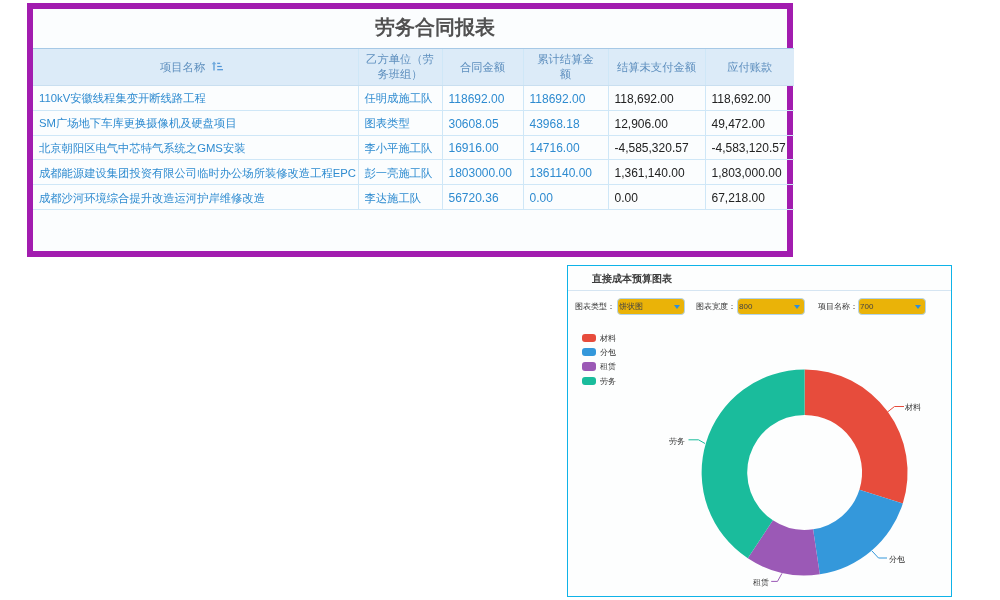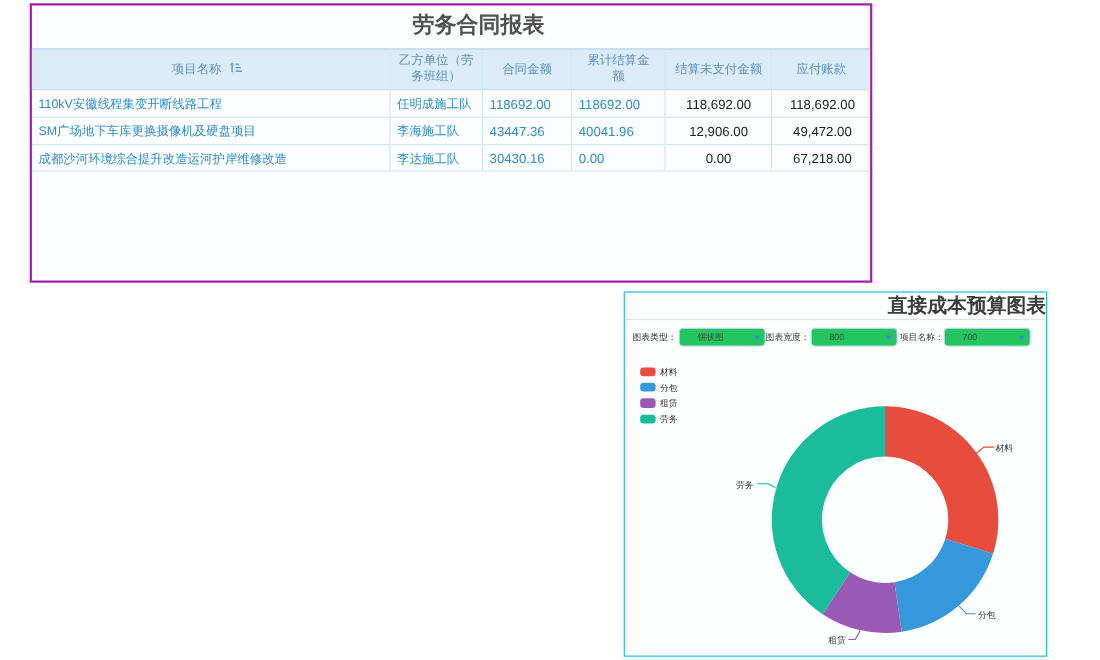--- a/index.html
+++ b/index.html
@@ -1,19 +1,19 @@
 <!DOCTYPE html>
 <html><head>
 <meta charset="utf-8">
 <style>
 * { margin:0; padding:0; box-sizing:border-box; }
 html,body { width:1000px; height:600px; background:#fff; font-family:"Liberation Sans", sans-serif; overflow:hidden; }
 #tablebox {
   position:absolute; left:27px; top:3px; width:766px; height:254px;
-  border:2px solid #a21caf; background:#fbfdfe;
+  border:6px solid #a21caf; background:#fbfdfe;
 }
 #ttitle {
   height:39px; line-height:36px; text-align:center; font-size:20px; font-weight:bold;
   color:#515151; padding-left:50px;
 }
 table { border-collapse:collapse; width:100%; table-layout:fixed; }
 thead td {
   background:#dcebf8; color:#5e8fbe; font-size:11.3px; text-align:center;
   height:37px; border-top:1px solid #a6c9e6; border-bottom:1px solid #c9dff0;
   padding:2px 4px; line-height:15px;
@@ -23,34 +23,34 @@
   padding:2px 6px 0; white-space:nowrap; overflow:hidden;
 }
 tbody td:first-child { padding-right:0; }
 td.c3 { padding-right:0px; }
 td.c4 { padding-right:1px; }
 td.c5 { padding-right:6px; }
 td.c6 { padding-right:4px; }
 td + td { border-left:1px solid #cfe7f7; }
 .blue { color:#2e8bd0;margin-left:16px; }
 .num { text-align:left; font-size:12px; }
-.dark { color:#222; text-align:center; font-size:12px; }
+.dark { color:#222; text-align:left; font-size:12px; }
 #chartbox {
   position:absolute; left:567px; top:265px; width:385px; height:332px;
   border:1px solid #0fb3e8; background:#fdfefe;
 }
 #ctitle {
-  height:25px; line-height:25px; text-align:right; font-size:18px; font-weight:bold;
+  height:25px; line-height:25px; text-align:left; font-size:10px; font-weight:bold;
   color:#3c3c3c; border-bottom:1px solid #d5e5f2; padding-left:24px;
 }
 #controls { position:absolute; left:0; top:0; width:100%; height:60px; font-size:12px; color:#333; }
 #controls span.lab { position:absolute; top:35px; white-space:nowrap; font-size:8px; }
 .sel {
-  position:absolute; top:32px; width:79px; height:17px; border:1px solid #b4d4ea; border-radius:4px;
-  background:#22c55e; font-size:8px; color:#444; line-height:15px; padding-left:16px;
+  position:absolute; top:32px; width:68px; height:17px; border:1px solid #b4d4ea; border-radius:4px;
+  background:#eab308; font-size:8px; color:#444; line-height:15px; padding-left:1px;
 }
 .sel:after {
   content:""; position:absolute; right:4.5px; top:6px; width:0; height:0;
   border-left:3.2px solid transparent; border-right:3.2px solid transparent; border-top:4.2px solid #2e8fd9;
 }
 #legend { position:absolute; left:14px; top:67.5px; }
 .li { height:14.4px; font-size:8px; color:#333; line-height:9px; }
 .sw { display:inline-block; width:14px; height:8.5px; border-radius:3px; margin-right:4px; vertical-align:-1.5px; }
 svg.overlay { position:absolute; left:0; top:0; }
 </style>
@@ -86,30 +86,46 @@
       <tr>
           <td class="blue">110kV安徽线程集变开断线路工程</td>
           <td class="blue">任明成施工队</td>
           <td class="blue num c3">118692.00</td>
           <td class="blue num c4">118692.00</td>
           <td class="dark c5">118,692.00</td>
           <td class="dark c6">118,692.00</td>
         </tr>
       <tr>
           <td class="blue">SM广场地下车库更换摄像机及硬盘项目</td>
-          <td class="blue">李海施工队</td>
-          <td class="blue num c3">43447.36</td>
-          <td class="blue num c4">40041.96</td>
+          <td class="blue">图表类型</td>
+          <td class="blue num c3">30608.05</td>
+          <td class="blue num c4">43968.18</td>
           <td class="dark c5">12,906.00</td>
           <td class="dark c6">49,472.00</td>
         </tr>
       <tr>
+          <td class="blue">北京朝阳区电气中芯特气系统之GMS安装</td>
+          <td class="blue">李小平施工队</td>
+          <td class="blue num c3">16916.00</td>
+          <td class="blue num c4">14716.00</td>
+          <td class="dark c5">-4,585,320.57</td>
+          <td class="dark c6">-4,583,120.57</td>
+        </tr>
+      <tr>
+          <td class="blue">成都能源建设集团投资有限公司临时办公场所装修改造工程EPC</td>
+          <td class="blue">彭一亮施工队</td>
+          <td class="blue num c3">1803000.00</td>
+          <td class="blue num c4">1361140.00</td>
+          <td class="dark c5">1,361,140.00</td>
+          <td class="dark c6">1,803,000.00</td>
+        </tr>
+      <tr>
           <td class="blue">成都沙河环境综合提升改造运河护岸维修改造</td>
           <td class="blue">李达施工队</td>
-          <td class="blue num c3">30430.16</td>
+          <td class="blue num c3">56720.36</td>
           <td class="blue num c4">0.00</td>
           <td class="dark c5">0.00</td>
           <td class="dark c6">67,218.00</td>
         </tr>
     </tbody>
   </table>
 </div>
 
 <div id="chartbox">
   <div id="ctitle">直接成本预算图表</div>

